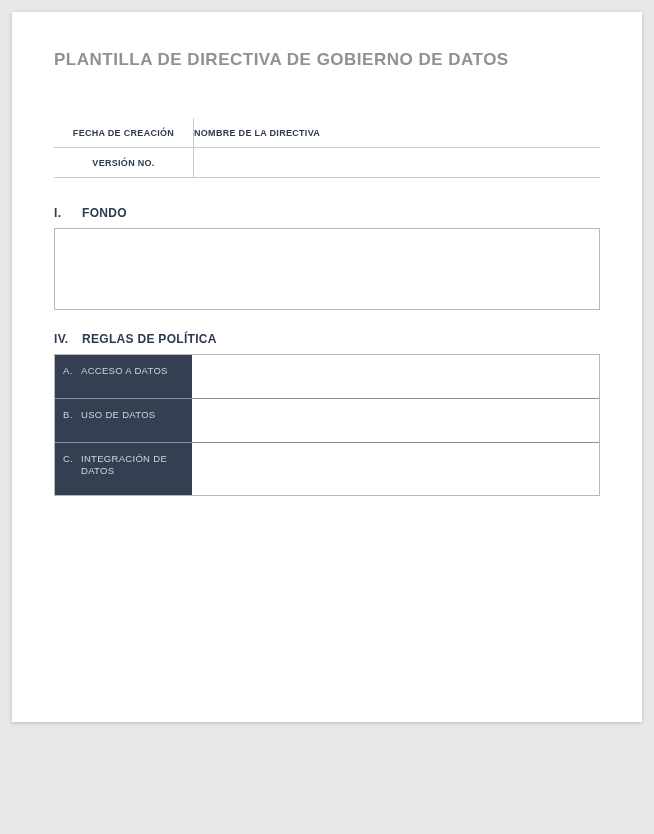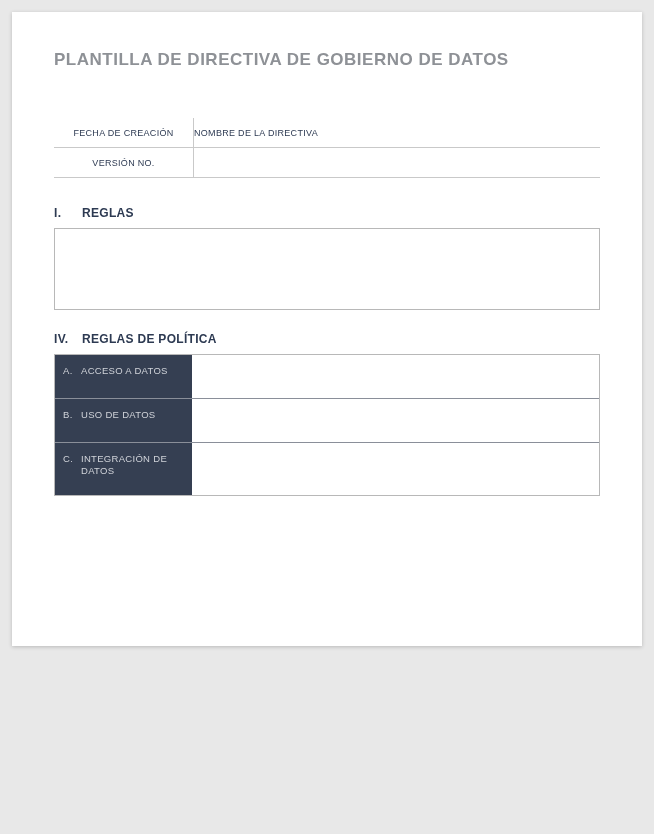--- a/index.html
+++ b/index.html
@@ -9,21 +9,21 @@
     }
     body {
       background: #e8e8e8;
       font-family: "Segoe UI", Arial, sans-serif;
       padding: 12px;
       width: 654px;
     }
     .page {
       background: #fff;
       width: 630px;
-      height: 634px;
+      height: 710px;
       box-shadow: 0 1px 4px rgba(0,0,0,0.2);
       padding: 38px 42px;
       position: relative;
     }
     .title {
       color: #8e9196;
       font-size: 17px;
       font-weight: 600;
       letter-spacing: 0.5px;
       margin-bottom: 48px;
@@ -34,21 +34,21 @@
     .meta-row {
       display: flex;
       border-bottom: 1px solid #c9c9c9;
       height: 30px;
       align-items: center;
     }
     .meta-cell {
       font-size: 9px;
       color: #2d3a52;
       letter-spacing: 0.3px;
-      font-weight: 400;
+      font-weight: 700;
     }
     .meta-cell.left {
       width: 140px;
       text-align: center;
       border-right: 1px solid #c9c9c9;
       height: 100%;
       display: flex;
       align-items: center;
       justify-content: center;
     }
@@ -126,21 +126,21 @@
       <div class="meta-cell right">NOMBRE DE LA DIRECTIVA</div>
     </div>
     <div class="meta-row">
       <div class="meta-cell left">VERSIÓN NO.</div>
     </div>
   </div>
 
   <div class="section">
     <div class="section-heading">
       <span class="num">I.</span>
-      <span>REGLAS</span>
+      <span>FONDO</span>
     </div>
     <div class="section-box box-lg"></div>
   </div>
 
 
 
   <div class="section">
     <div class="section-heading">
       <span class="num">IV.</span>
       <span>REGLAS DE POLÍTICA</span>

